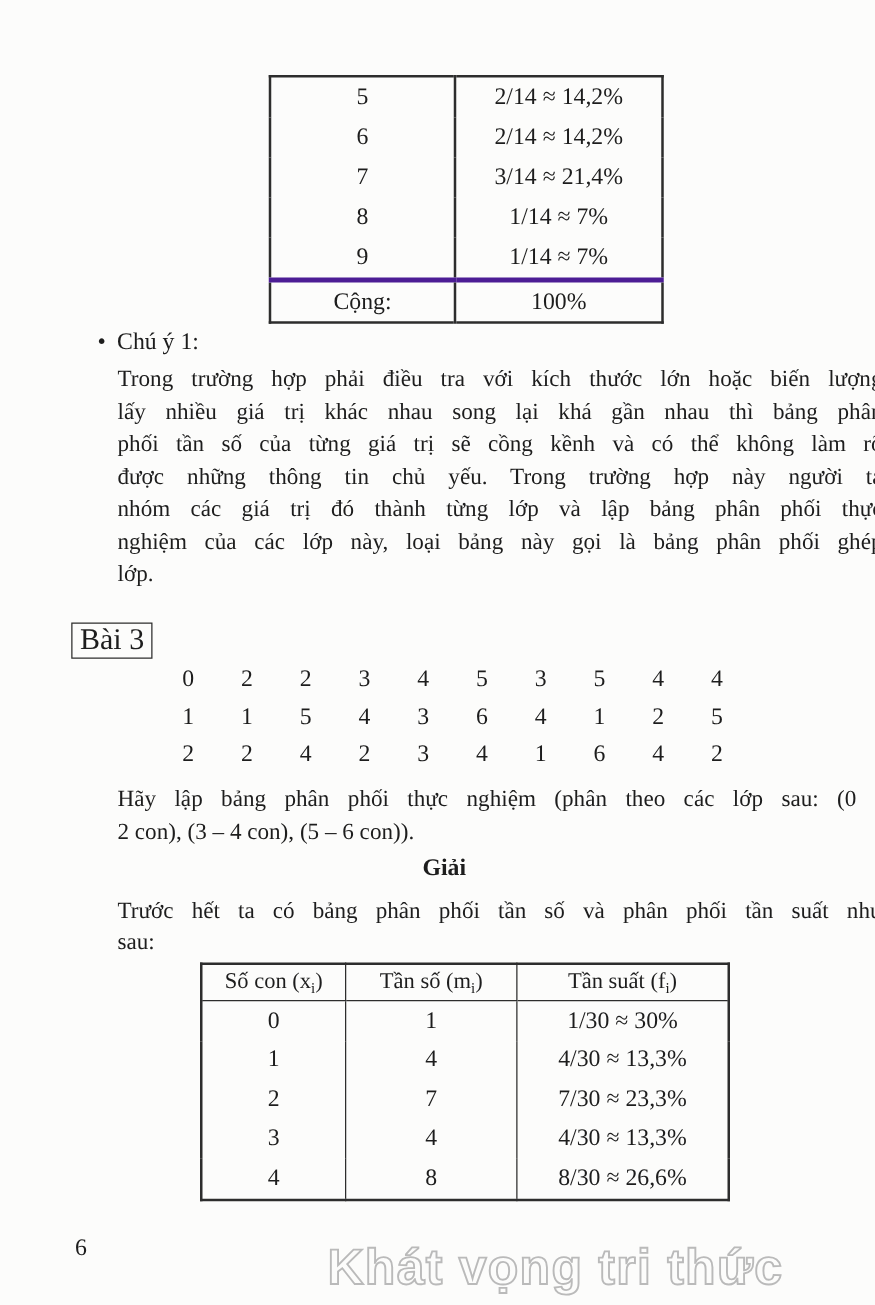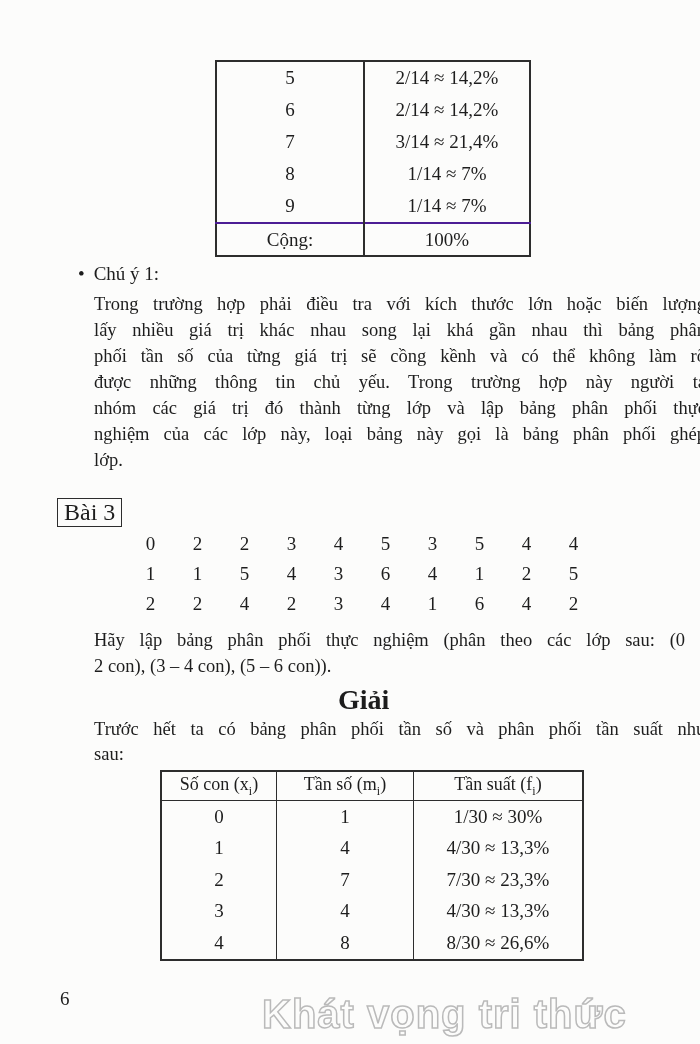--- a/index.html
+++ b/index.html
@@ -12,40 +12,40 @@
     color:#1d1d1d;
   }
   .blk{position:absolute;z-index:1;}
 
   
   .t1{left:215px;top:60px;border-collapse:collapse;border:2px solid #2d2d2d;background:transparent;}
   .t1 td{text-align:center;font-size:19px;padding:0;}
   .t1 td.c1{width:146px;}
   .t1 td.c2{width:164px;border-left:2px solid #2d2d2d;}
   .t1 tbody td{height:32px;}
-  .t1 tr.total td{border-top:2px solid #4c1d95;height:31px;}
+  .t1 tr.total td{border-top:4px solid #4c1d95;height:31px;}
 
   
   .note-title{left:78px;top:261px;font-size:19px;line-height:26px;white-space:nowrap;}
   .note-title .ttl{margin-left:9px;}
   .note-para{left:94px;top:291px;font-size:18.5px;line-height:26px;}
   .jline{width:612px;text-align:justify;text-align-last:justify;white-space:normal;}
   .nline{white-space:nowrap;}
 
   
   .bai-box{left:57px;top:466px;border:1.5px solid #2d2d2d;padding:2px 6px 3px;
            font-size:24px;font-weight:normal;line-height:22px;margin-top:32px;}
   .intro{left:94px;top:498px;font-size:18.5px;line-height:26px;white-space:nowrap;}
   .numgrid{left:127px;top:533px;width:470px;display:grid;
            grid-template-columns:repeat(10,1fr);grid-auto-rows:30px;
            font-size:19px;text-align:center;}
   .task{left:94px;top:628px;font-size:18.5px;line-height:25.5px;}
 
   
-  .giai{left:338px;top:684px;font-size:28px;font-weight:bold;}
+  .giai{left:338px;top:684px;font-size:19px;font-weight:bold;}
   .sol-intro{left:94px;top:717px;font-size:18.5px;line-height:25px;}
   .t2{left:160px;top:770px;border-collapse:collapse;border:2px solid #2d2d2d;background:transparent;}
   .t2 th{font-weight:normal;font-size:18px;height:28px;padding:0 4px;border-bottom:1.5px solid #2d2d2d;}
   .t2 td{text-align:center;font-size:19px;height:31.5px;padding:0;}
   .t2 .c1{width:106px;}
   .t2 .c2{width:128px;border-left:1.5px solid #2d2d2d;}
   .t2 .c3{width:160px;border-left:1.5px solid #2d2d2d;}
   .t2 sub{font-size:12px;}
 
   

